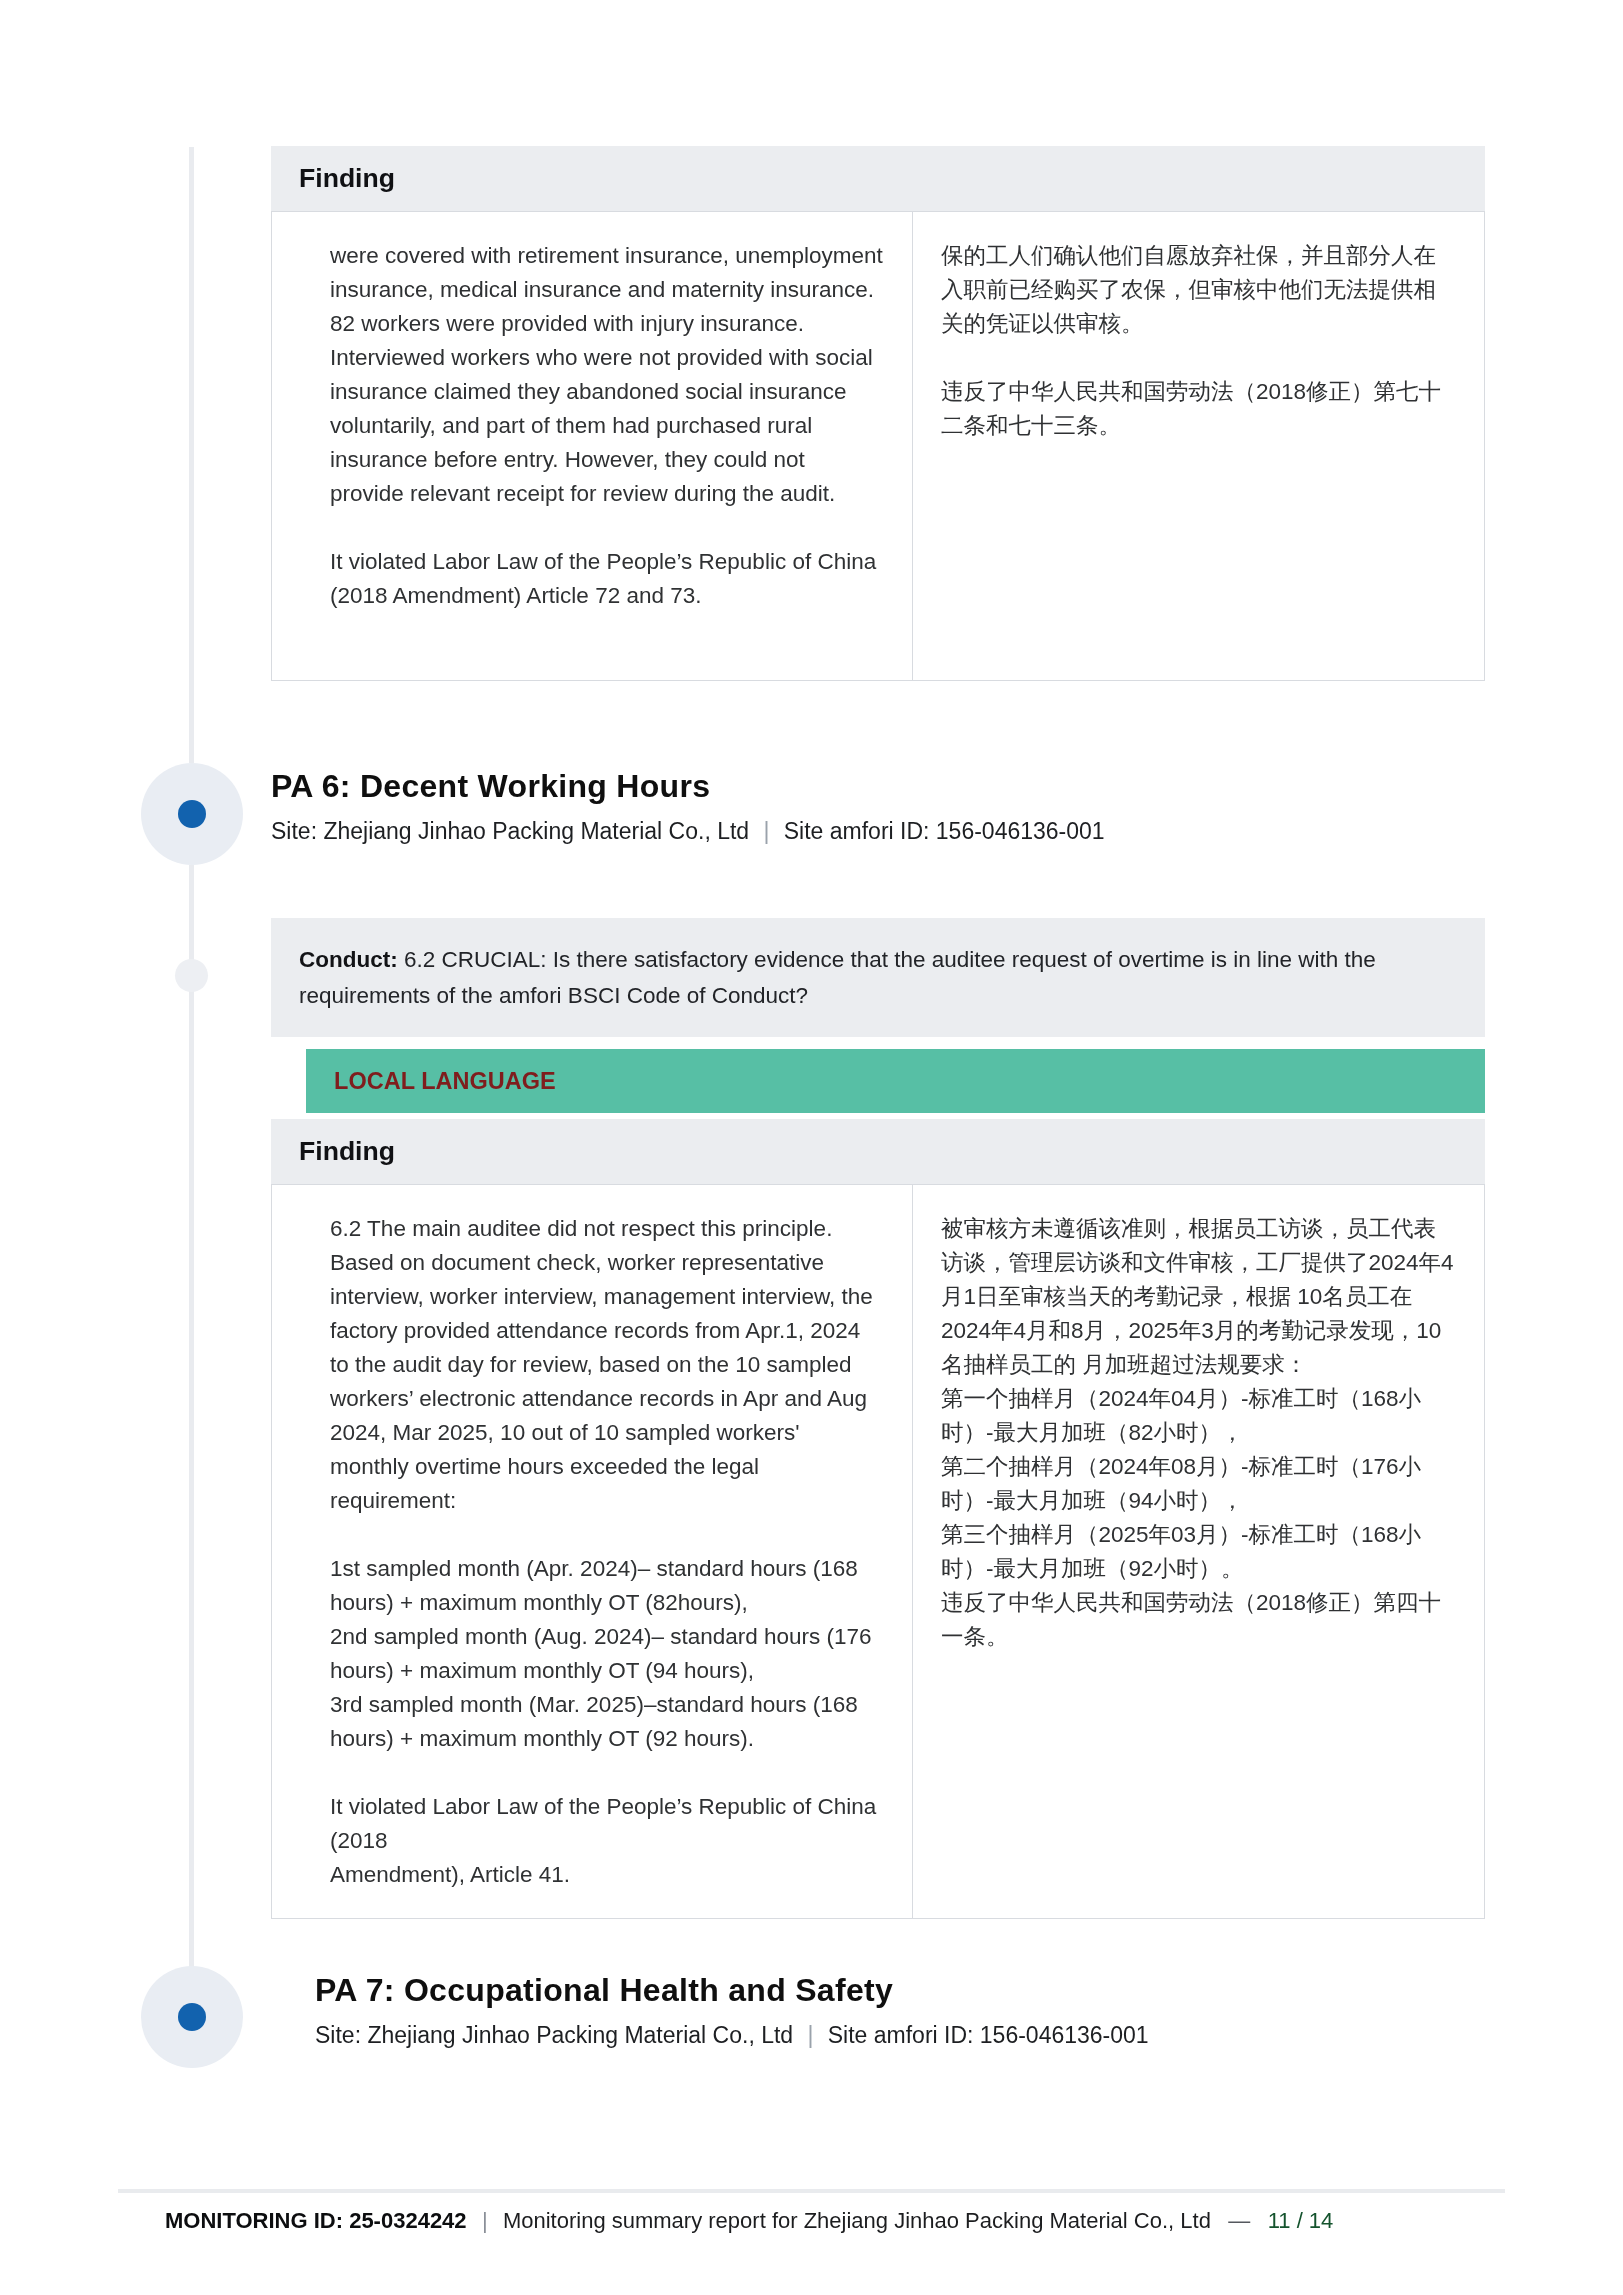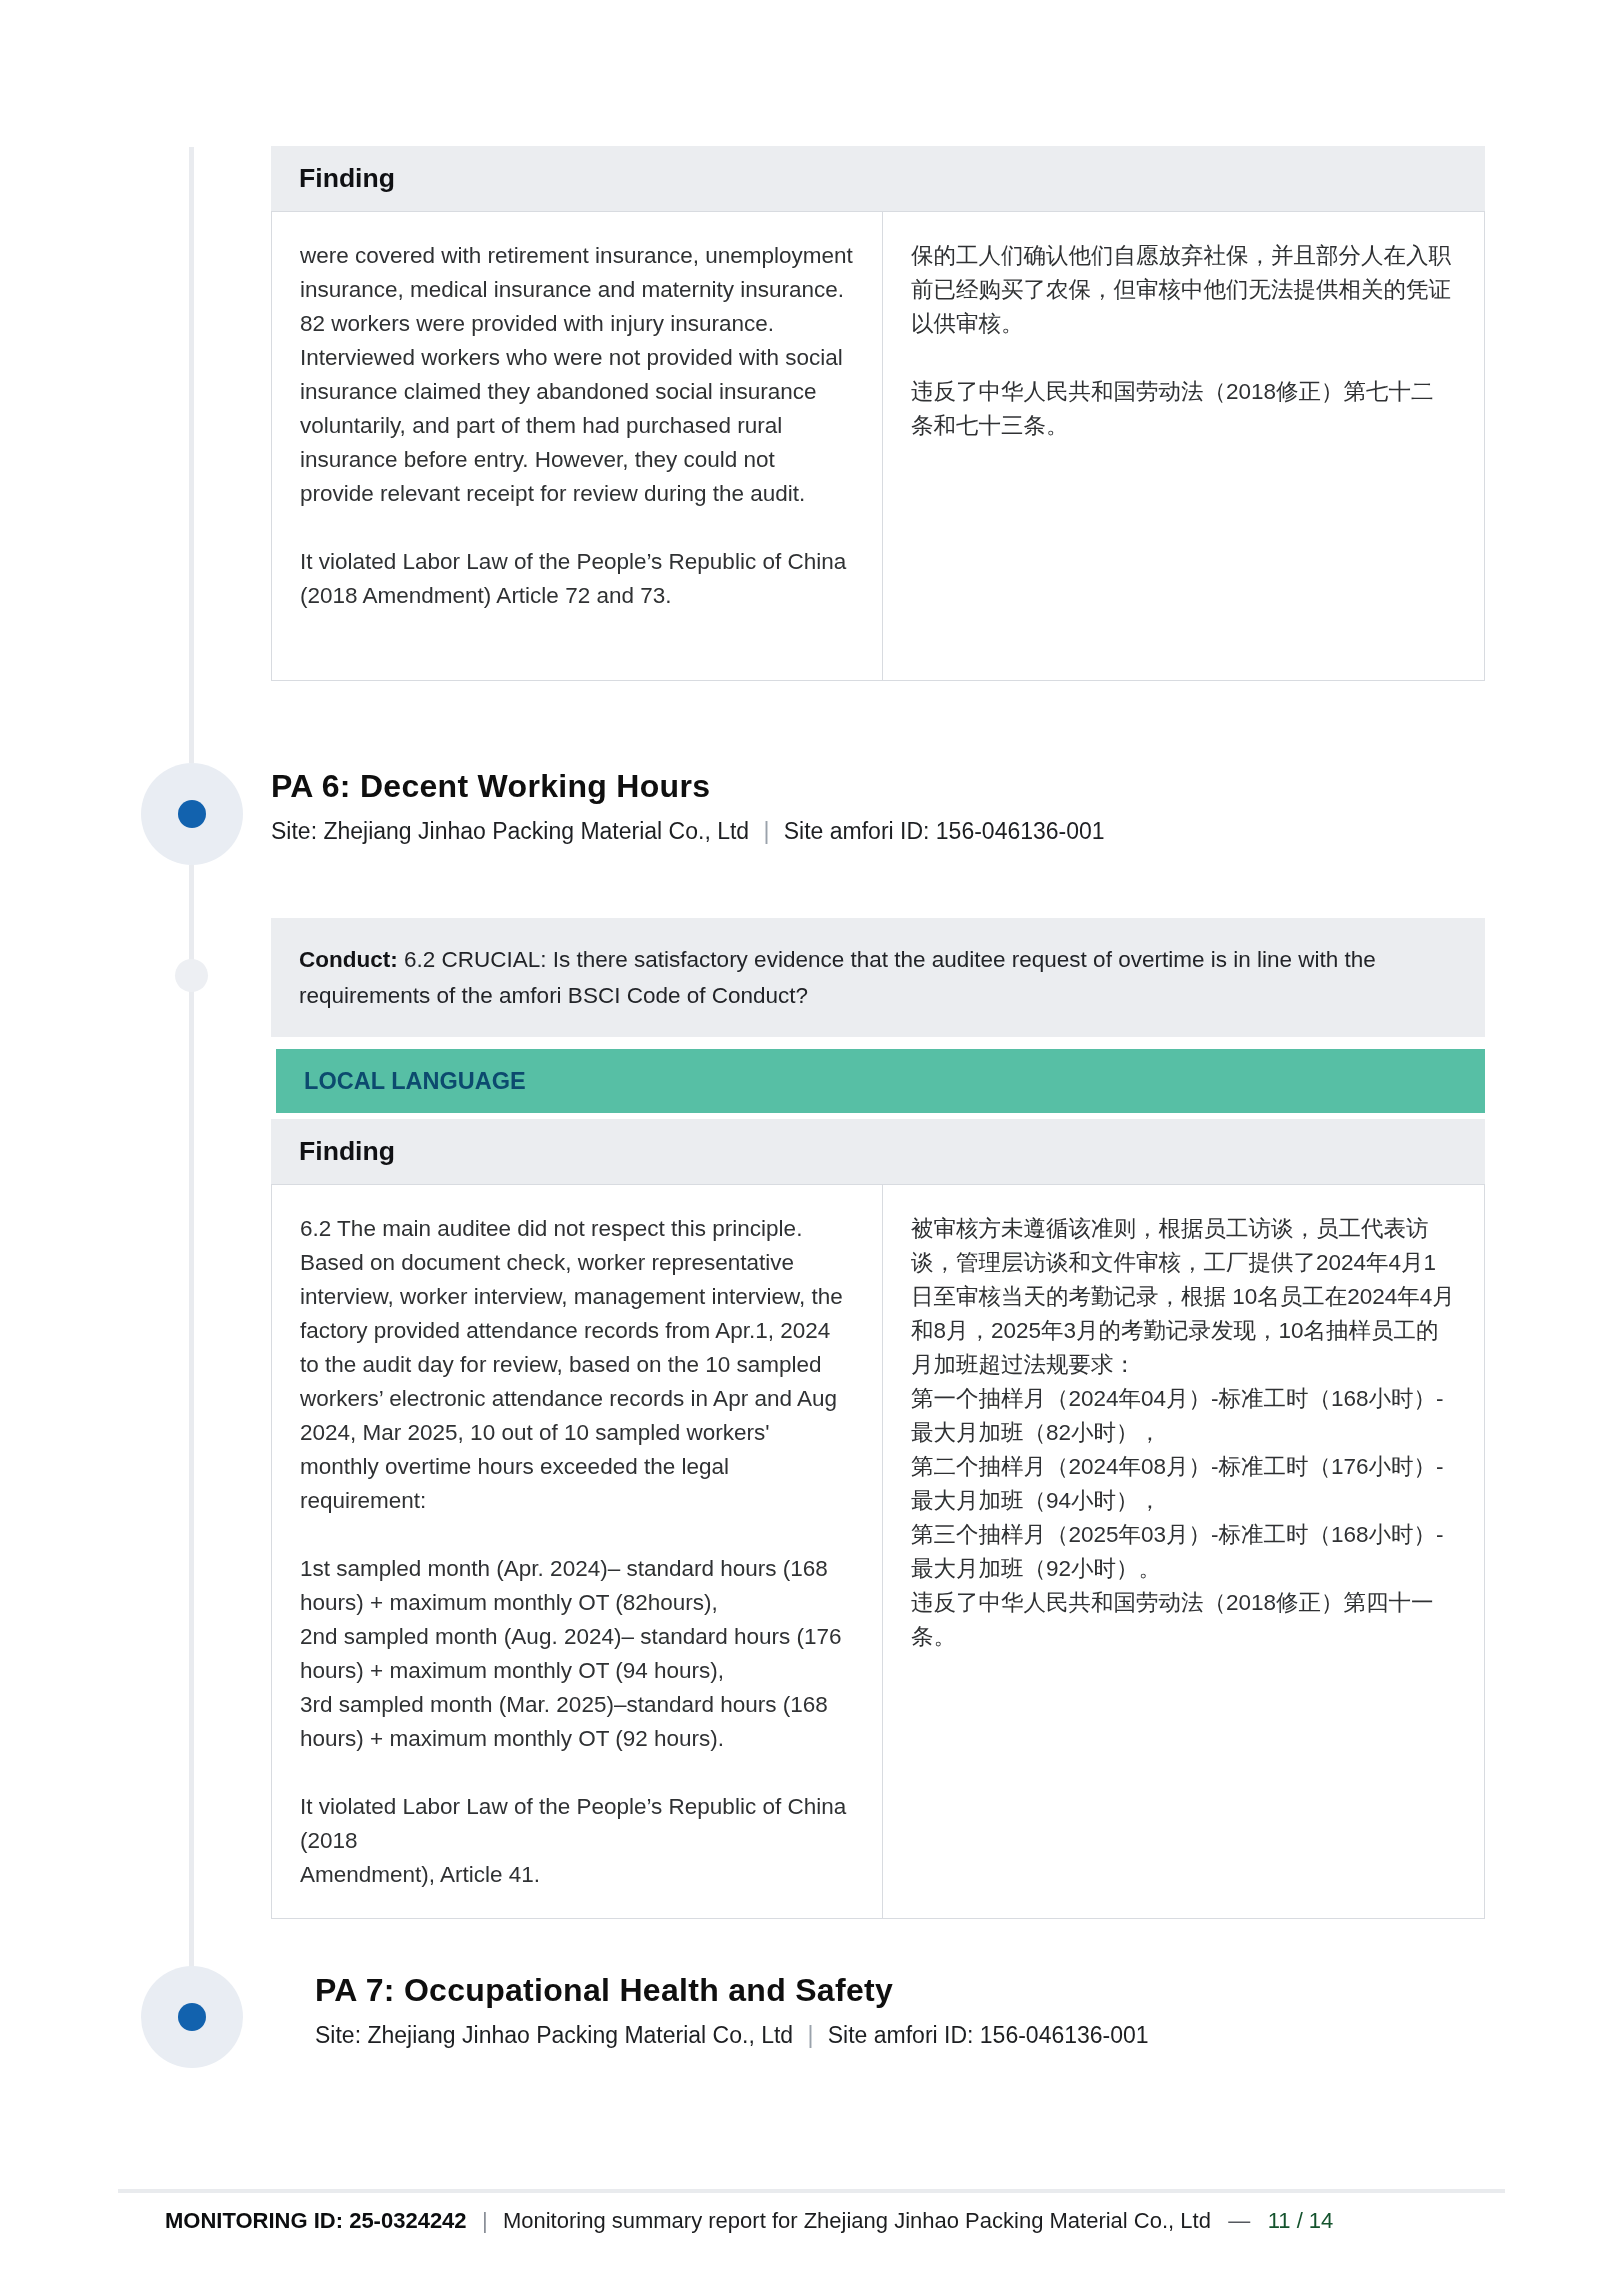--- a/index.html
+++ b/index.html
@@ -20,21 +20,21 @@
   .pa-marker { position:absolute; left:141px; width:102px; height:102px;
     border-radius:50%; background:#e9edf3; }
   .pa-marker.m6 { top:763px; }
   .pa-marker.m7 { top:1966px; }
   .pa-marker .dot { position:absolute; left:37px; top:37px; width:28px; height:28px;
     border-radius:50%; background:#1262ae; }
   .tl-small { position:absolute; left:175px; top:959px; width:33px; height:33px;
     border-radius:50%; background:#edeff3; }
 
   
-  .content-x { left:271px; width:1214px; }
+  .content-x { left:271px; width:1214px;padding-left:30px; }
   .gray-row {
     position:absolute; height:65px; background:#ebedf0;
     font-size:26.6px; font-weight:bold; color:#101114;
     line-height:65px; padding-left:28px;
   }
   .tbl-body {
     position:absolute; display:flex; background:#ffffff;
     border:1px solid #d8dbe0;
   }
   .tbl-cell {
@@ -62,21 +62,21 @@
     position:absolute; top:918px; background:#ebedf0;
     padding:23.5px 28px; font-size:22.5px; line-height:36px; color:#222428;
   }
   .q-label { font-weight:bold; color:#121316; }
 
   
   .lang-row { position:absolute; top:1049px; height:64px; display:flex; }
   .lang-cell { font-size:23.5px; font-weight:bold; line-height:64px; padding-left:28px; }
   .lang-cell.en { width:612px; background:#0d57a6; color:#ffffff; }
   .lang-gap { width:5.1px; background:#ffffff; }
-  .lang-cell.local { flex:1; background:#57bfa5; color:#0c4a6e; }
+  .lang-cell.local { flex:1; background:#57bfa5; color:#7f1d1d; }
 
   
   .f6-head { top:1119px; }
   .f6-body { top:1184px; min-height:685px; }
 
   
   .footer-divider { position:absolute; left:118px; top:2189px; width:1387px; height:4.1px; background:#e9ebee; }
   .footer-line { position:absolute; left:165px; top:2208px; font-size:22px; color:#1c1d1f; white-space:nowrap; }
   .footer-line .mid { font-weight:bold; color:#0c0d0f; }
   .footer-line .fsep { color:#8a8f98; margin:0 15.3px; font-weight:400; }

